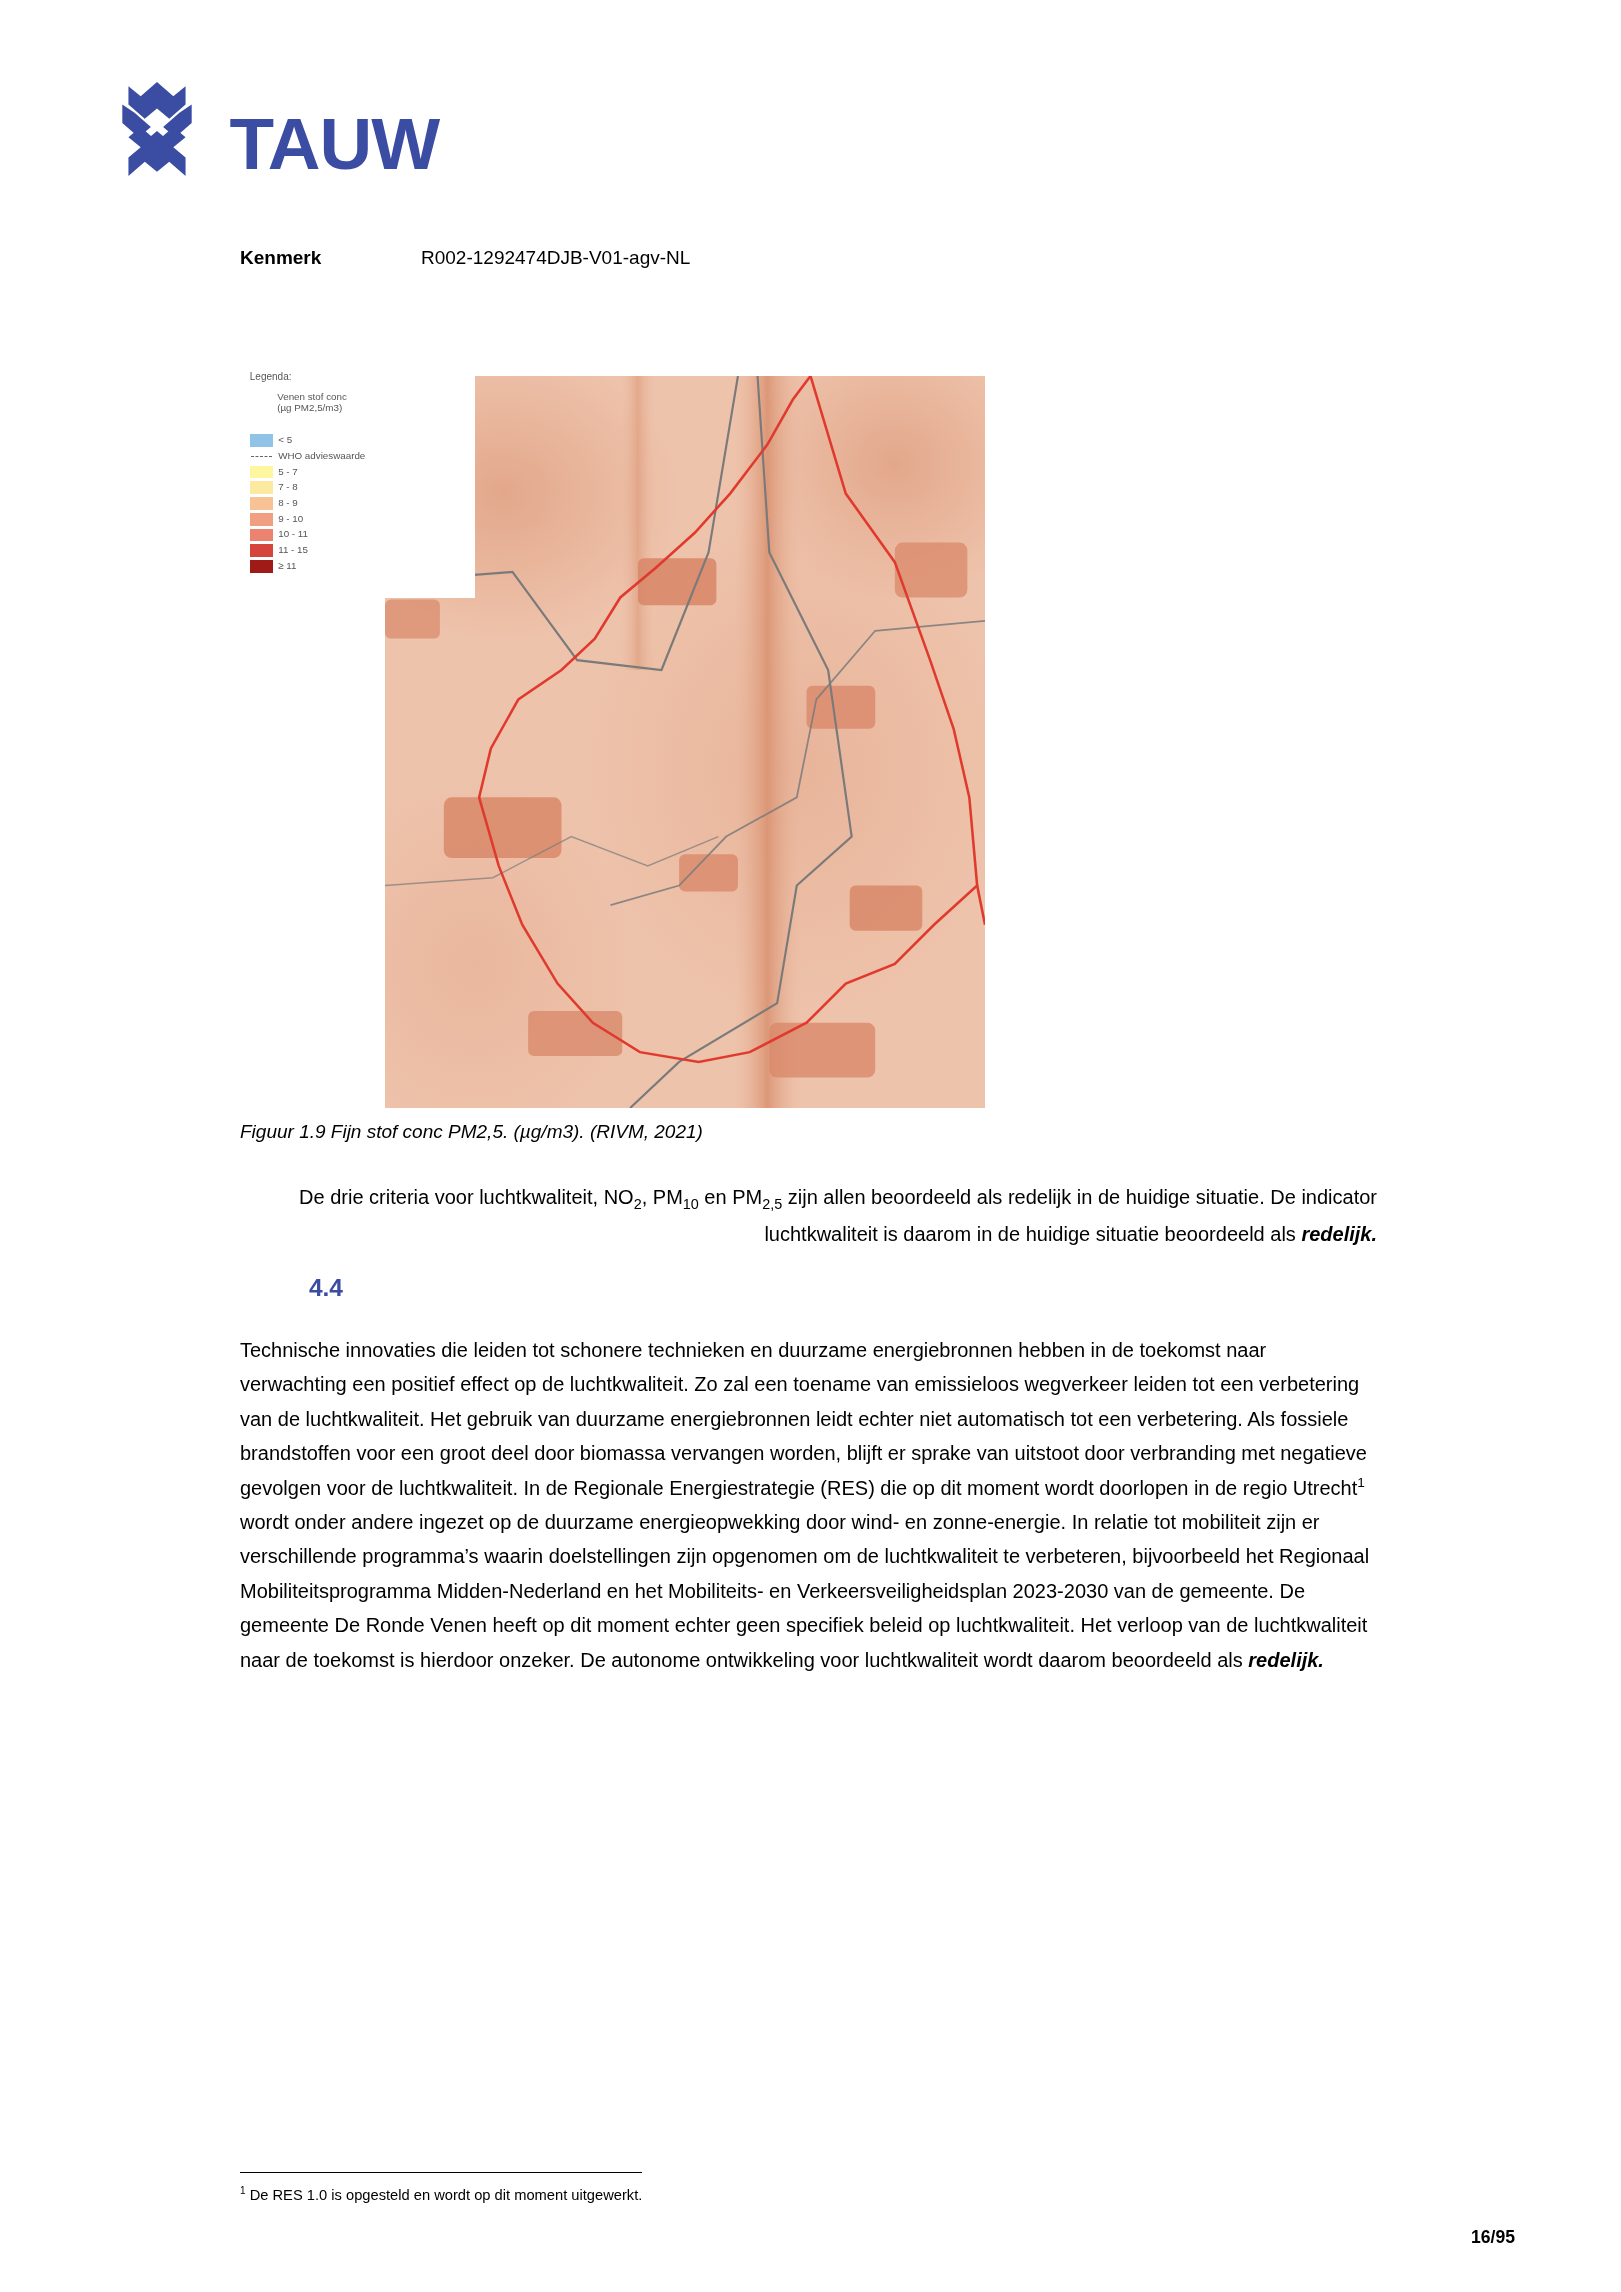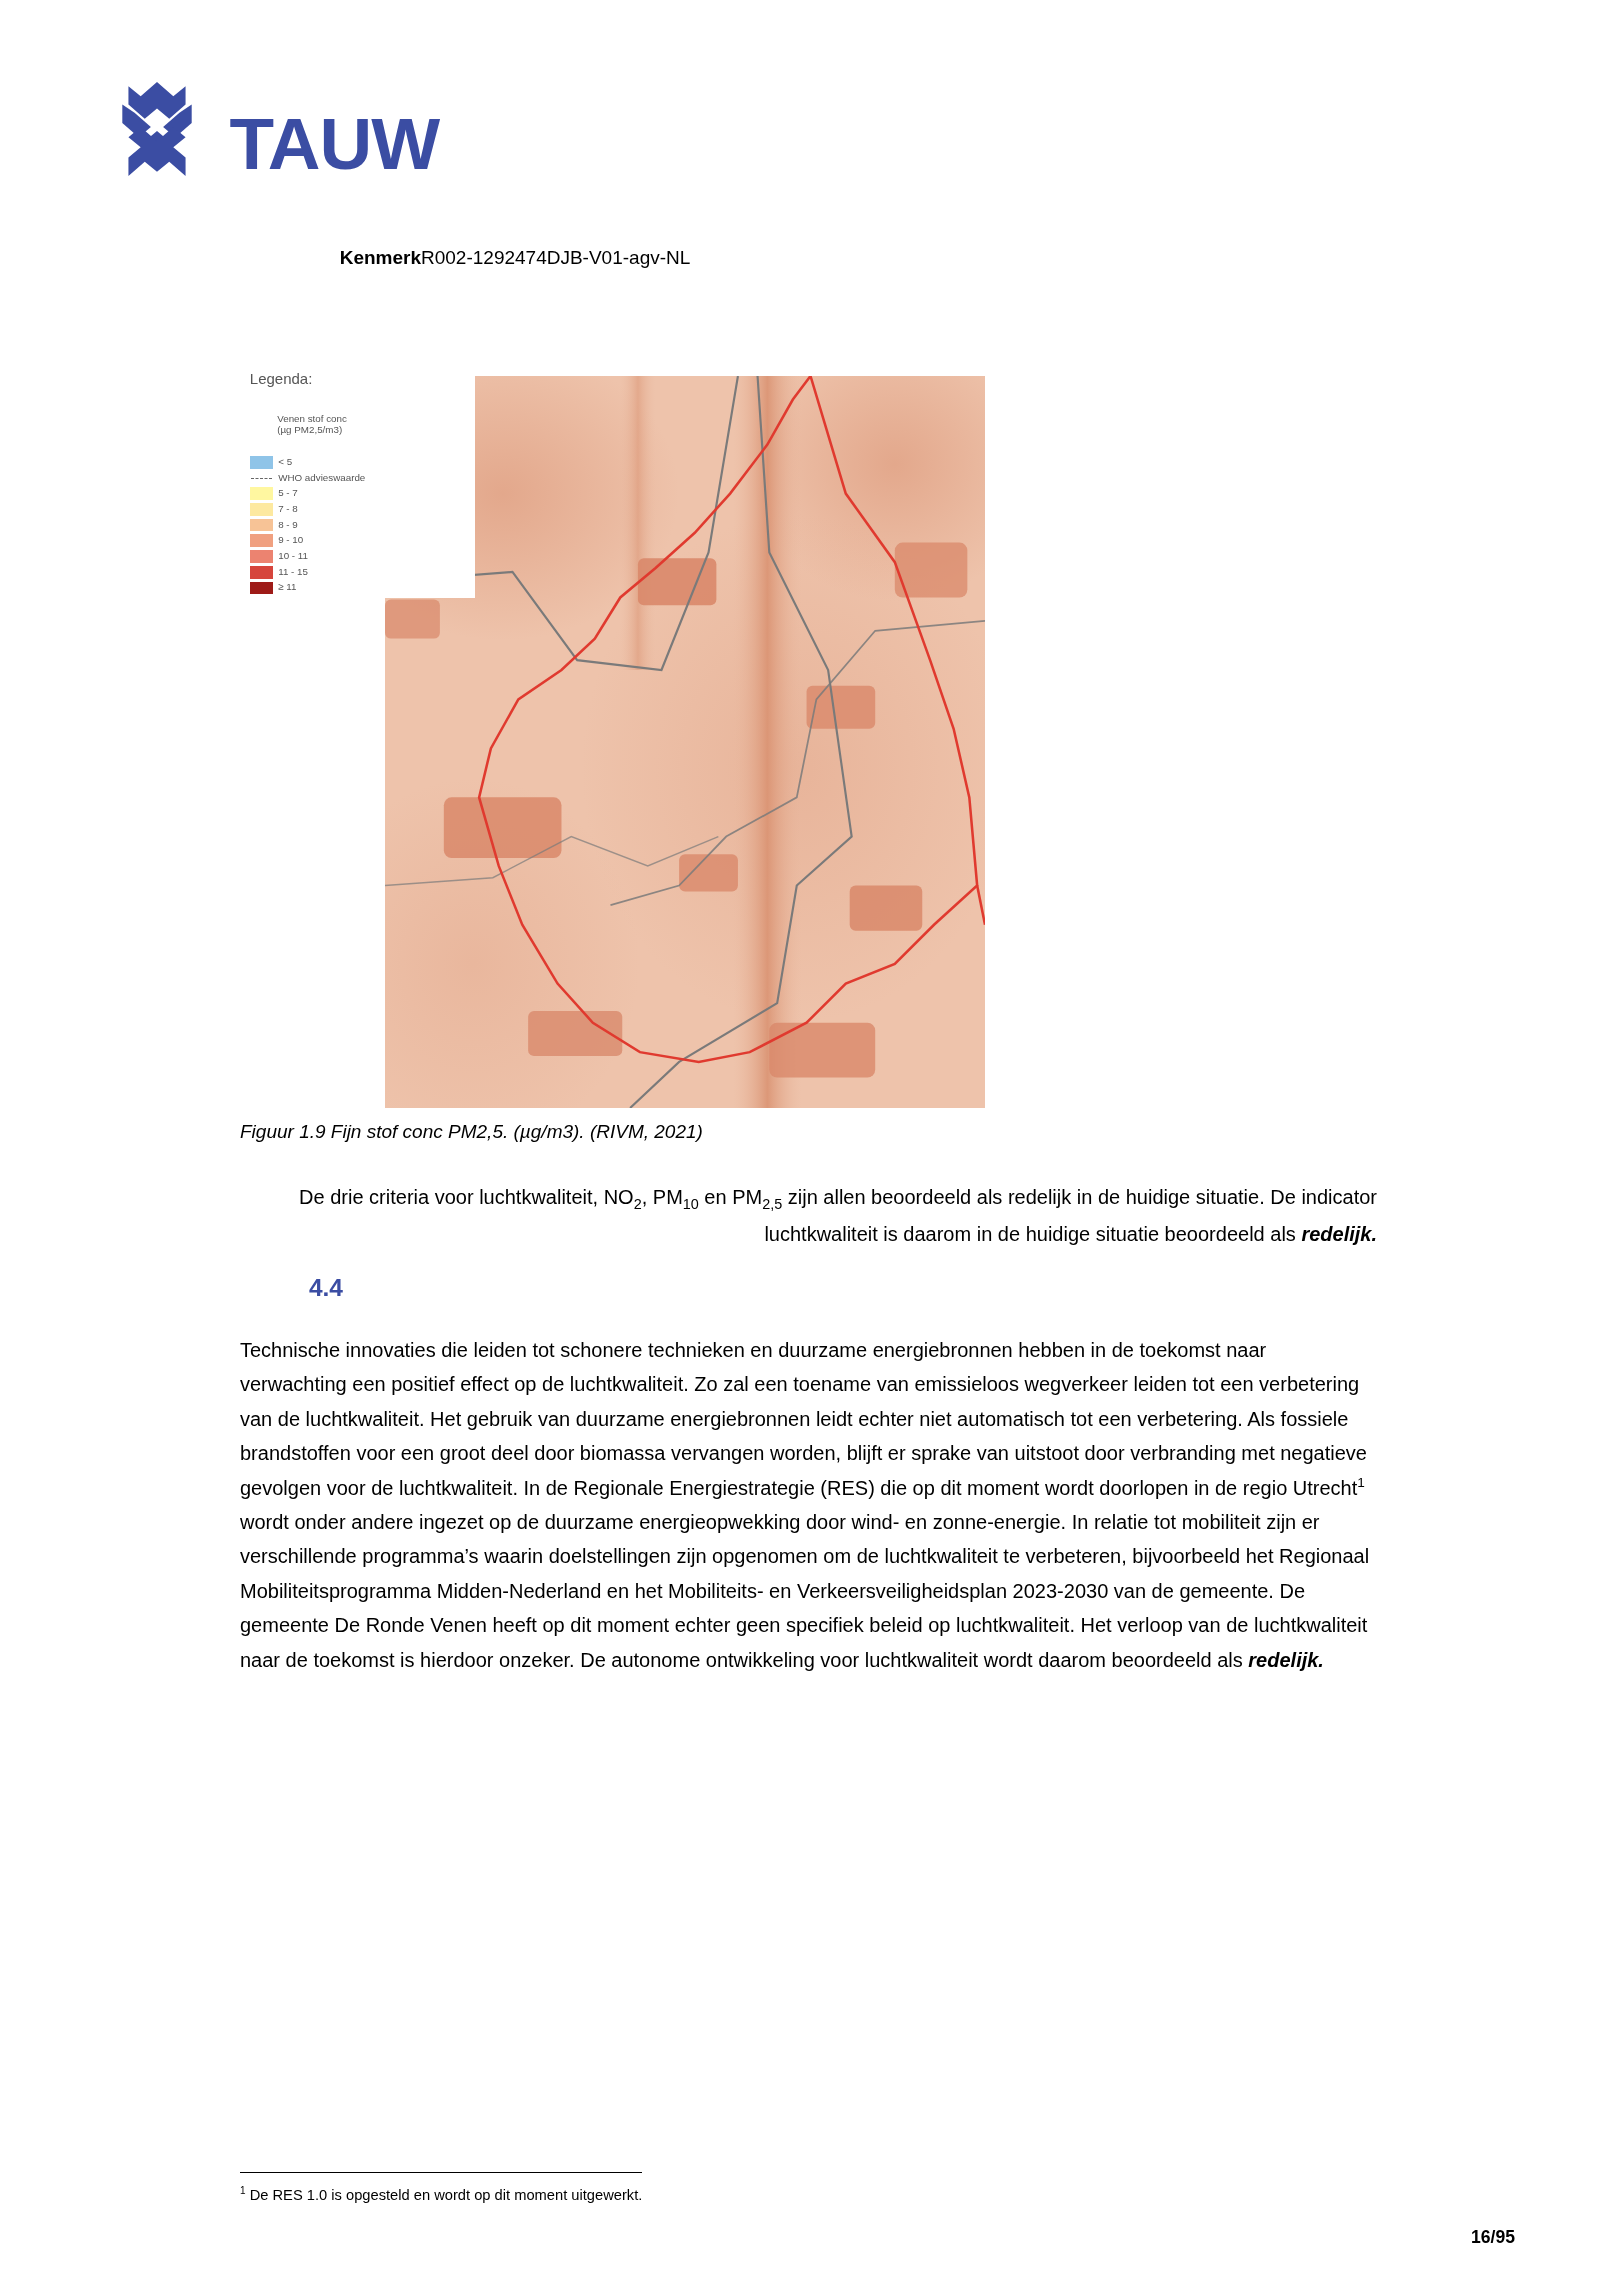--- a/index.html
+++ b/index.html
@@ -40,21 +40,20 @@
   }
 
   
   .kenmerk-row {
     position: absolute;
     left: 240px;
     top: 247px;
     display: flex;
     font-size: 19px;
     line-height: 1.2;
-    text-align: right;
   }
   .kenmerk-label {
     font-weight: bold;
     width: 181px;
   }
   .kenmerk-value { font-weight: normal; }
 
   
   .figure {
     position: absolute;
@@ -81,21 +80,21 @@
     width: 235px;
     height: 235px;
     background: #ffffff;
     z-index: 5;
     padding: 7.8px 5.9px 5.9px 9.8px;
     box-sizing: border-box;
     font-size: 9.8px;
     color: #4a4a4a;
     line-height: 1.12;
   }
-  .legend-title { font-size: 15px; margin-bottom: 26px; color:#555; }
+  .legend-title { font-size: 10px; margin-bottom: 10px; color:#555; }
   .legend-headline { margin-left: 27.4px; font-size: 9.8px; color:#555; }
   .legend-row {
     display: flex;
     align-items: center;
     height: 15.7px;
   }
   .legend-swatch {
     width: 23.5px;
     height: 12.7px;
     margin-right: 4.9px;

